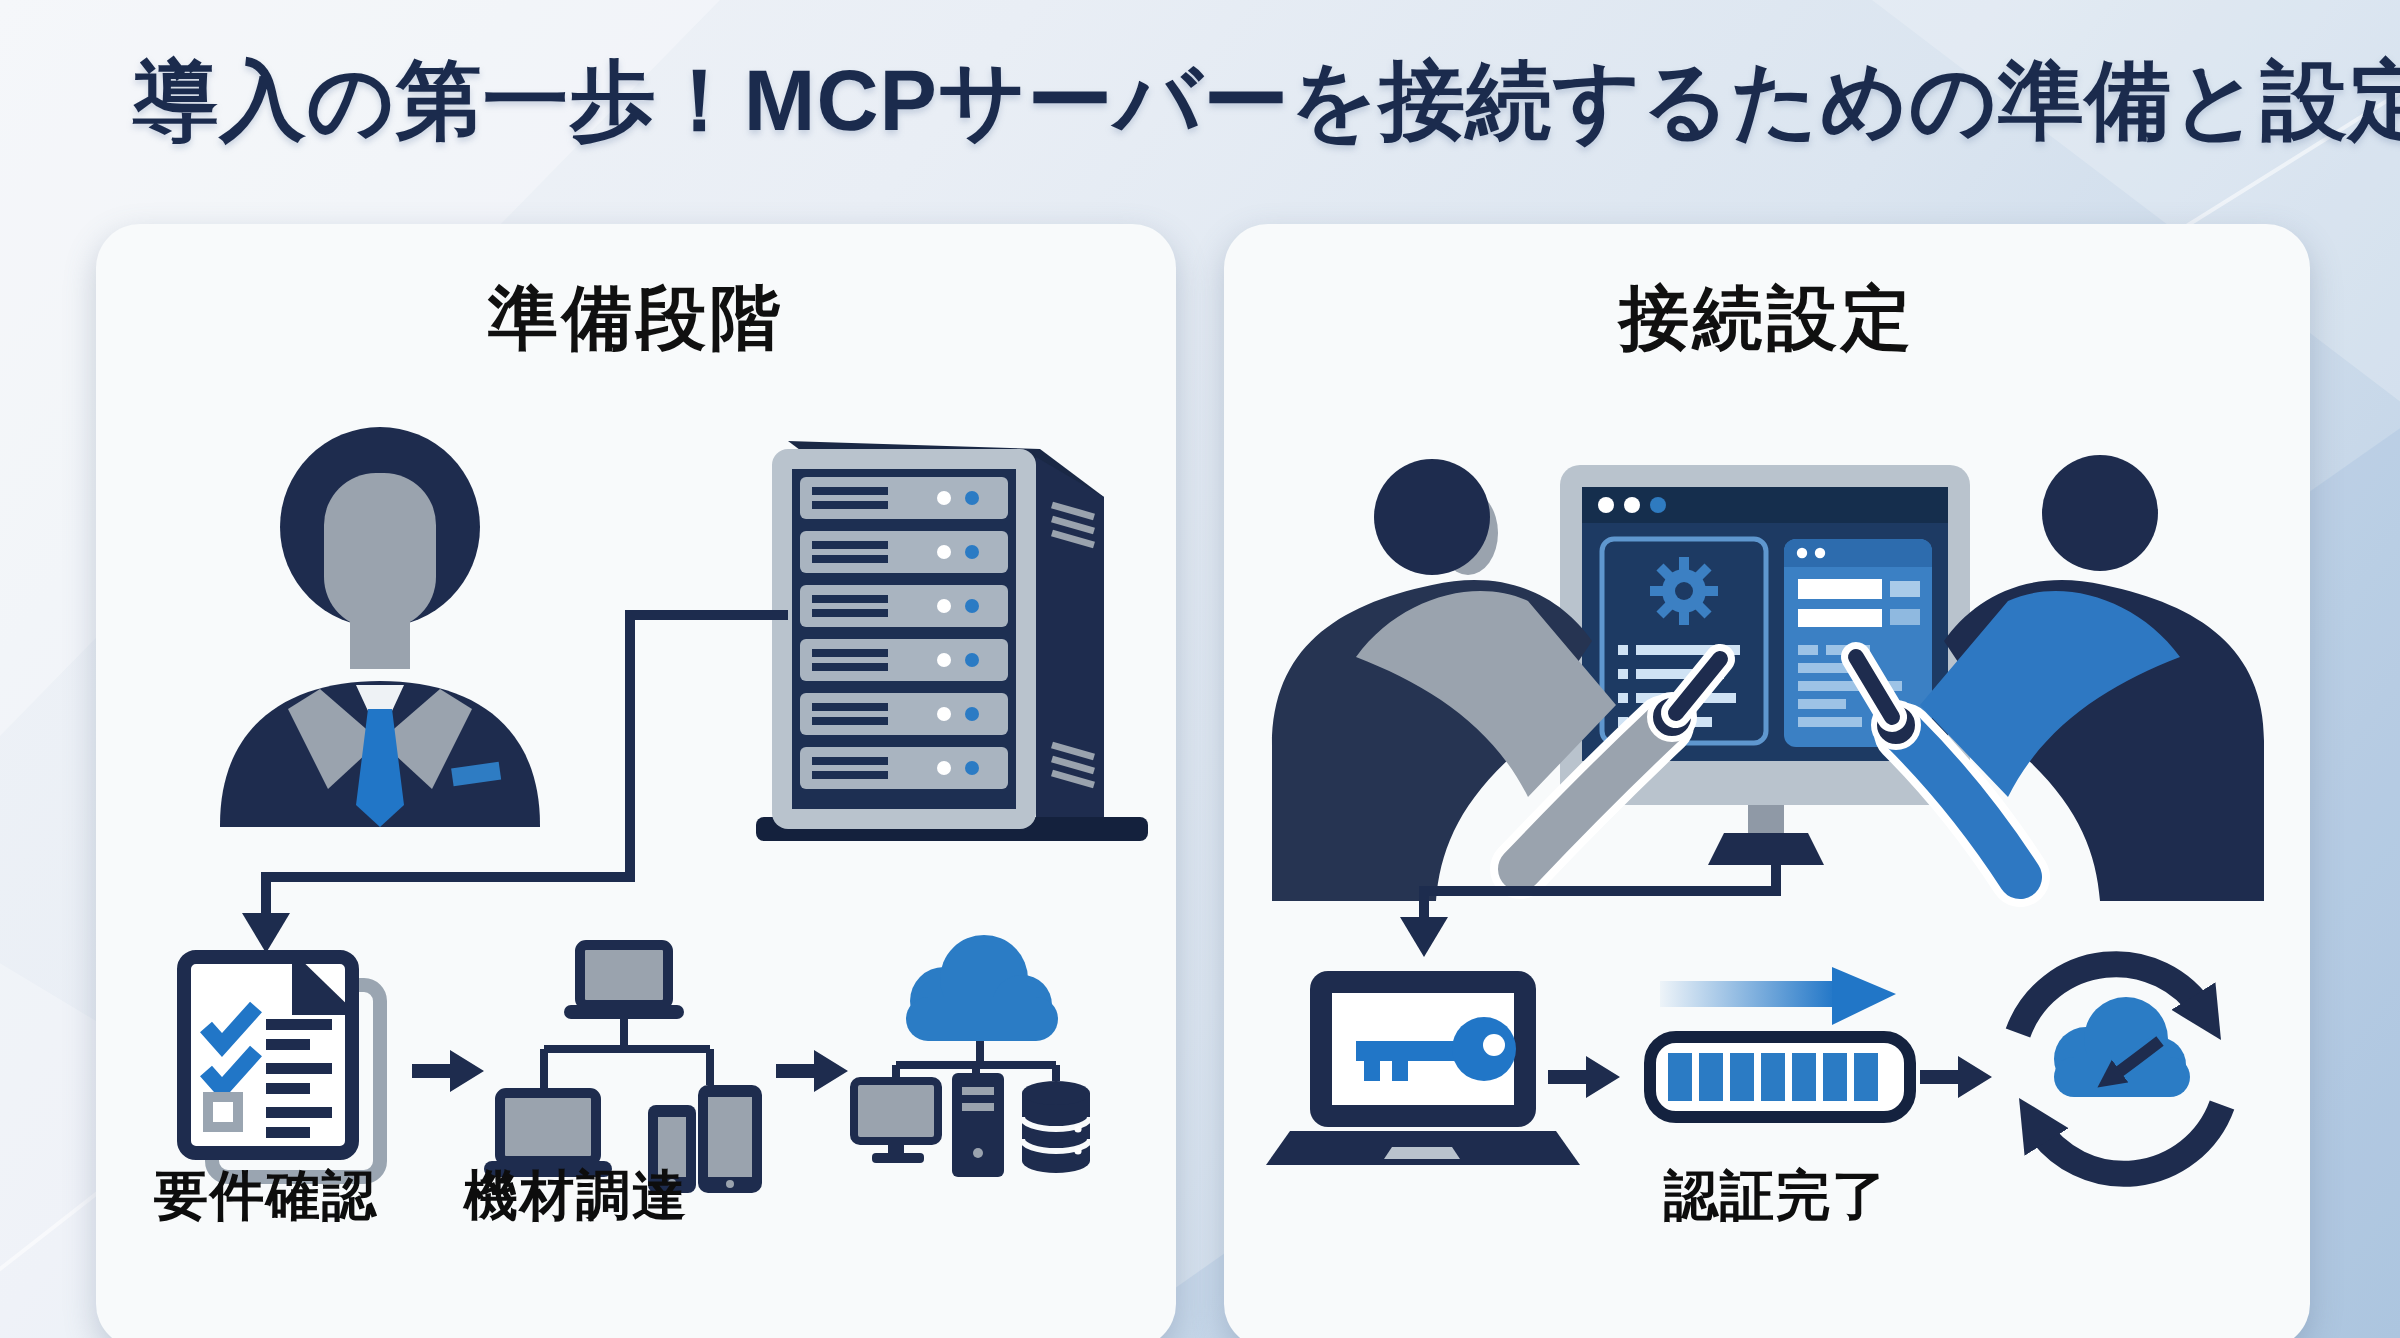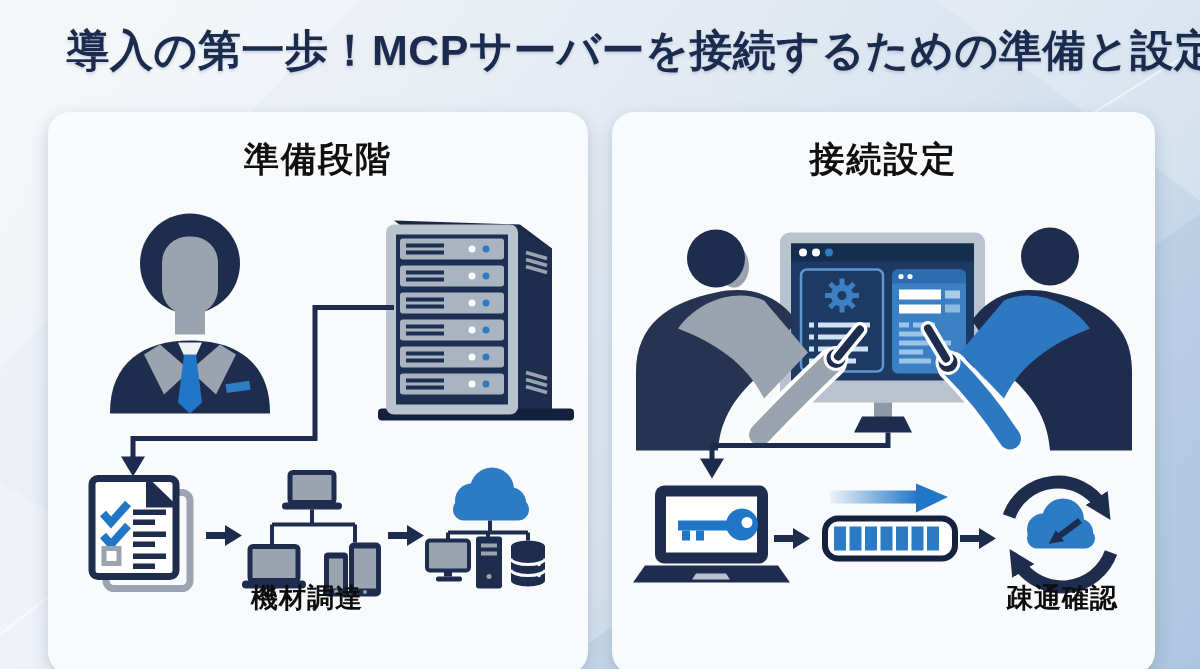--- a/index.html
+++ b/index.html
@@ -194,21 +194,22 @@
       <rect x="433" y="419" width="16" height="4" fill="#9aa3ae"></rect>
       <circle cx="441" cy="444" r="2.5" fill="#9aa3ae"></circle>
       <path d="M463,414 v34 a17,6 0 0 0 34,0 v-34 Z" fill="#1e2c4e"></path>
       <ellipse cx="480" cy="414" rx="17" ry="6" fill="#1e2c4e"></ellipse>
       <path d="M463,426 a17,6 0 0 0 34,0 M463,437 a17,6 0 0 0 34,0" fill="none" stroke="#f8fafb" stroke-width="3"></path>
       <circle cx="491" cy="432" r="1.8" fill="#fff"></circle>
         <circle cx="491" cy="443" r="1.8" fill="#fff"></circle>
     </g>
   </svg>
 
-  <div class="step-label" style="left:259px">機材調達</div>
+  <div class="step-label" style="left:85px">要件確認</div>
+  <div class="step-label" style="left:240px">機材調達</div>
 </section>
 
 <section class="panel panel-right">
   <h2 class="panel-title">接続設定</h2>
 
   <svg class="illus" viewBox="0 0 543 521">
     <defs>
       <linearGradient id="fadeBlue" x1="0" y1="0" x2="1" y2="0">
         <stop offset="0" stop-color="#2176c7" stop-opacity="0.05"></stop>
         <stop offset="1" stop-color="#2176c7"></stop>
@@ -345,14 +346,14 @@
       <g fill="#2b7cc5">
         <circle cx="431" cy="397" r="16"></circle>
           <circle cx="451" cy="387" r="21"></circle>
           <circle cx="467" cy="400" r="14"></circle>
         <rect x="415" y="396" width="68" height="20" rx="10"></rect>
       </g>
       <path d="M468,388 Q455,398 444,406" fill="none" stroke="#1e2c4e" stroke-width="6" marker-end="url(#mArrS)"></path>
     </g>
   </svg>
 
-  <div class="step-label" style="left:450px">疎通確認</div>
+  <div class="step-label" style="left:276px">認証完了</div>
 </section>
 
 </body></html>

